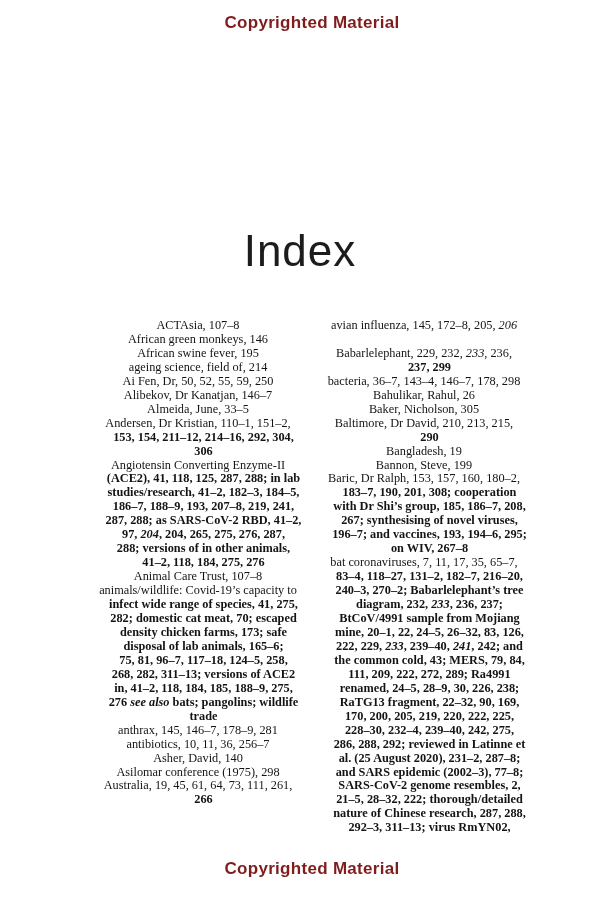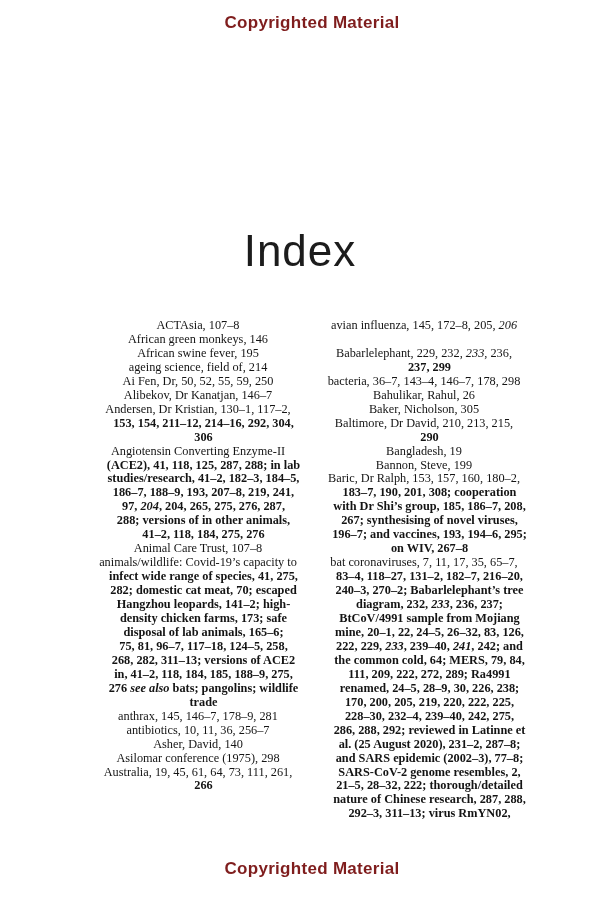--- a/index.html
+++ b/index.html
@@ -58,35 +58,36 @@
   <div class="page-title">Index</div>
 
   <div class="columns">
     <div class="col">
         <div class="line">ACTAsia, 107–8</div>
         <div class="line">African green monkeys, 146</div>
         <div class="line">African swine fever, 195</div>
         <div class="line">ageing science, field of, 214</div>
         <div class="line">Ai Fen, Dr, 50, 52, 55, 59, 250</div>
         <div class="line">Alibekov, Dr Kanatjan, 146–7</div>
-        <div class="line">Andersen, Dr Kristian, 130–1, 117–2,</div>
+        <div class="line">Almeida, June, 33–5</div>
+        <div class="line">Andersen, Dr Kristian, 110–1, 151–2,</div>
         <div class="line indent">153, 154, 211–12, 214–16, 292, 304,</div>
         <div class="line indent">306</div>
         <div class="line">Angiotensin Converting Enzyme-II</div>
         <div class="line indent">(ACE2), 41, 118, 125, 287, 288; in lab</div>
         <div class="line indent">studies/research, 41–2, 182–3, 184–5,</div>
         <div class="line indent">186–7, 188–9, 193, 207–8, 219, 241,</div>
+        <div class="line indent">287, 288; as SARS-CoV-2 RBD, 41–2,</div>
         <div class="line indent">97, <i>204</i>, 204, 265, 275, 276, 287,</div>
         <div class="line indent">288; versions of in other animals,</div>
         <div class="line indent">41–2, 118, 184, 275, 276</div>
         <div class="line">Animal Care Trust, 107–8</div>
         <div class="line">animals/wildlife: Covid-19’s capacity to</div>
         <div class="line indent">infect wide range of species, 41, 275,</div>
         <div class="line indent">282; domestic cat meat, 70; escaped</div>
-        <div class="line indent">Hangzhou leopards, 141–2; high-</div>
         <div class="line indent">density chicken farms, 173; safe</div>
         <div class="line indent">disposal of lab animals, 165–6;</div>
         <div class="line indent">75, 81, 96–7, 117–18, 124–5, 258,</div>
         <div class="line indent">268, 282, 311–13; versions of ACE2</div>
         <div class="line indent">in, 41–2, 118, 184, 185, 188–9, 275,</div>
         <div class="line indent">276 <i>see also</i> bats; pangolins; wildlife</div>
         <div class="line indent">trade</div>
         <div class="line">anthrax, 145, 146–7, 178–9, 281</div>
         <div class="line">antibiotics, 10, 11, 36, 256–7</div>
         <div class="line">Asher, David, 140</div>
@@ -112,23 +113,24 @@
         <div class="line indent">267; synthesising of novel viruses,</div>
         <div class="line indent">196–7; and vaccines, 193, 194–6, 295;</div>
         <div class="line indent">on WIV, 267–8</div>
         <div class="line">bat coronaviruses, 7, 11, 17, 35, 65–7,</div>
         <div class="line indent">83–4, 118–27, 131–2, 182–7, 216–20,</div>
         <div class="line indent">240–3, 270–2; Babarlelephant’s tree</div>
         <div class="line indent">diagram, 232, <i>233</i>, 236, 237;</div>
         <div class="line indent">BtCoV/4991 sample from Mojiang</div>
         <div class="line indent">mine, 20–1, 22, 24–5, 26–32, 83, 126,</div>
         <div class="line indent">222, 229, <i>233</i>, 239–40, <i>241</i>, 242; and</div>
-        <div class="line indent">the common cold, 64; MERS, 79, 84,</div>
+        <div class="line indent">the common cold, 43; MERS, 79, 84,</div>
         <div class="line indent">111, 209, 222, 272, 289; Ra4991</div>
         <div class="line indent">renamed, 24–5, 28–9, 30, 226, 238;</div>
+        <div class="line indent">RaTG13 fragment, 22–32, 90, 169,</div>
         <div class="line indent">170, 200, 205, 219, 220, 222, 225,</div>
         <div class="line indent">228–30, 232–4, 239–40, 242, 275,</div>
         <div class="line indent">286, 288, 292; reviewed in Latinne et</div>
         <div class="line indent">al. (25 August 2020), 231–2, 287–8;</div>
         <div class="line indent">and SARS epidemic (2002–3), 77–8;</div>
         <div class="line indent">SARS-CoV-2 genome resembles, 2,</div>
         <div class="line indent">21–5, 28–32, 222; thorough/detailed</div>
         <div class="line indent">nature of Chinese research, 287, 288,</div>
         <div class="line indent">292–3, 311–13; virus RmYN02,</div>
       </div>

